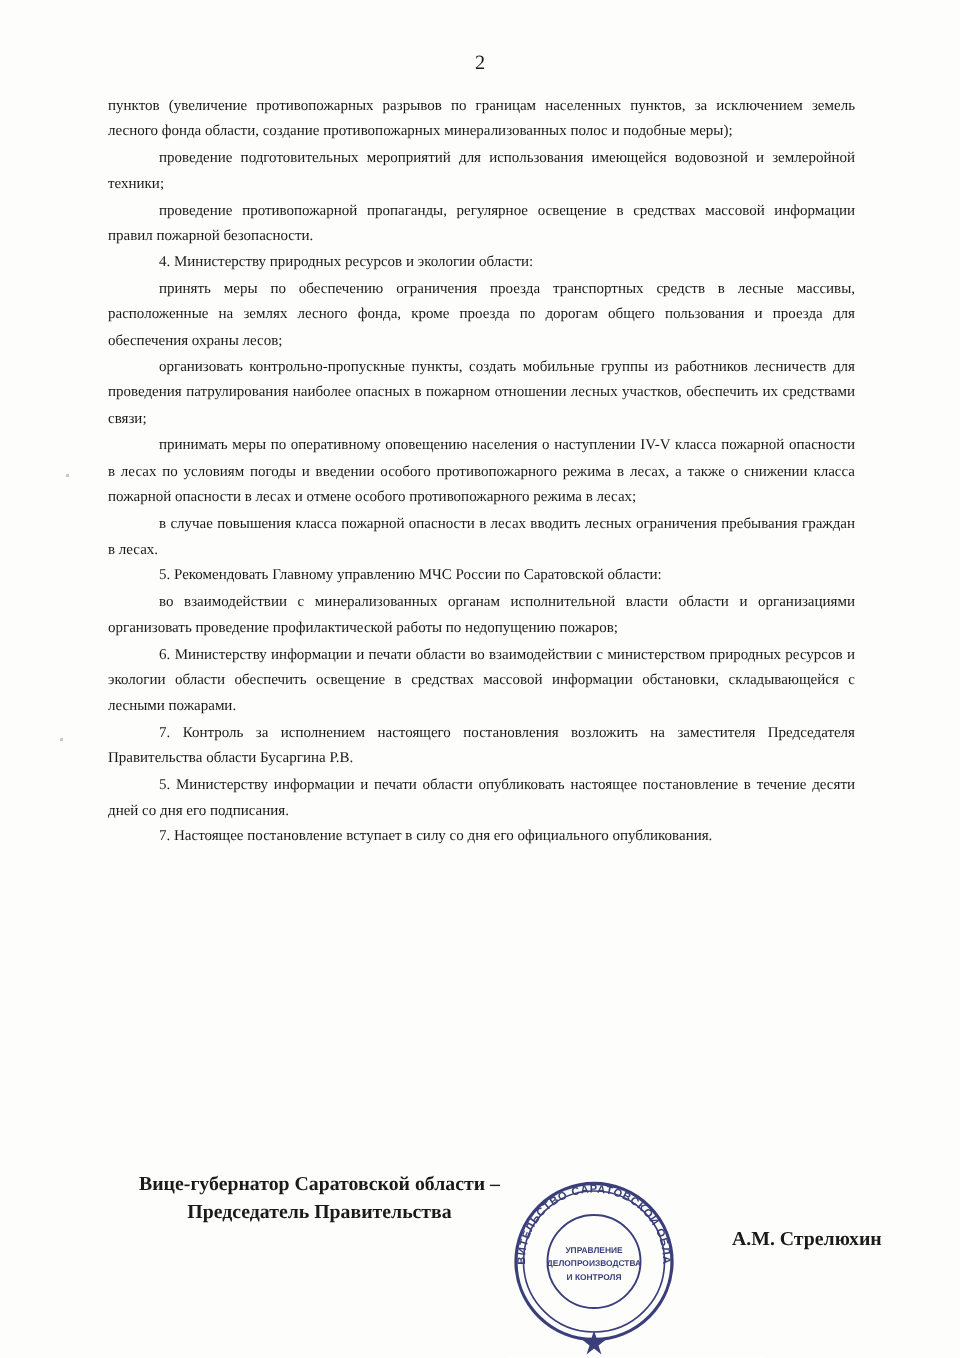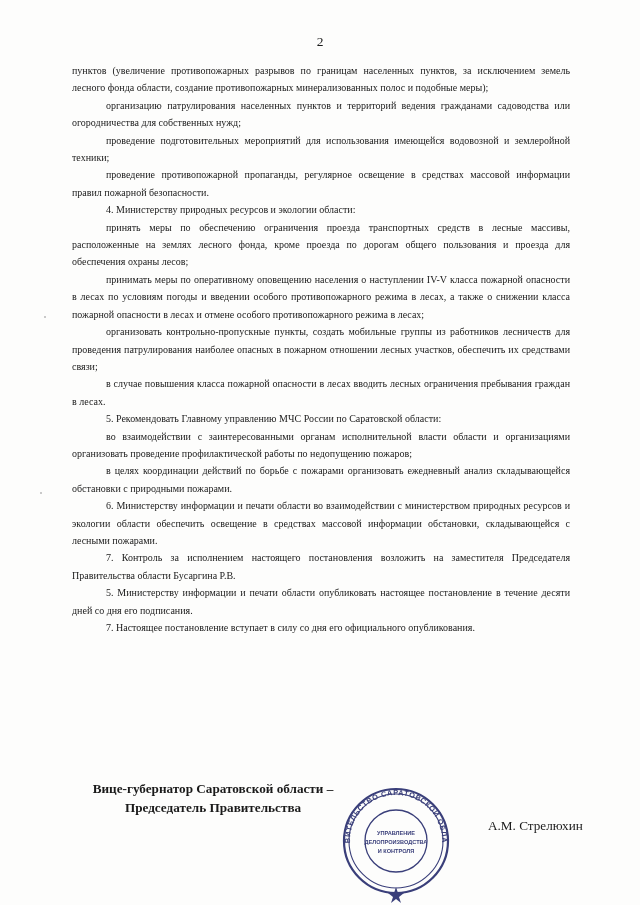--- a/index.html
+++ b/index.html
@@ -56,21 +56,21 @@
     font-size: 13.2px;
     font-weight: bold;
     line-height: 18.5px;
     text-align: center;
   }
   .signature-name {
     position: absolute;
     left: 488px;
     top: 818px;
     font-size: 13.2px;
-    font-weight: normal;
+    font-weight: bold;
     white-space: nowrap;
   }
   .stamp {
     position: absolute;
     left: 330px;
     top: 775px;
     width: 132px;
     height: 132px;
   }
   .stamp svg {
@@ -89,31 +89,29 @@
 </style>
 </head>
 <body>
 
 <div class="page">
 
   <div class="page-number">2</div>
 
   <div class="body-text">
     <p class="para noindent">пунктов (увеличение противопожарных разрывов по границам населенных пунктов, за исключением земель лесного фонда области, создание противопожарных минерализованных полос и подобные меры);</p>
-    <p class="para">организацию патрулирования населенных пунктов и территорий ведения гражданами садоводства или огородничества для собственных нужд;</p>
     <p class="para">проведение подготовительных мероприятий для использования имеющейся водовозной и землеройной техники;</p>
     <p class="para">проведение противопожарной пропаганды, регулярное освещение в средствах массовой информации правил пожарной безопасности.</p>
     <p class="para">4. Министерству природных ресурсов и экологии области:</p>
     <p class="para">принять меры по обеспечению ограничения проезда транспортных средств в лесные массивы, расположенные на землях лесного фонда, кроме проезда по дорогам общего пользования и проезда для обеспечения охраны лесов;</p>
+    <p class="para">организовать контрольно-пропускные пункты, создать мобильные группы из работников лесничеств для проведения патрулирования наиболее опасных в пожарном отношении лесных участков, обеспечить их средствами связи;</p>
     <p class="para">принимать меры по оперативному оповещению населения о наступлении IV-V класса пожарной опасности в лесах по условиям погоды и введении особого противопожарного режима в лесах, а также о снижении класса пожарной опасности в лесах и отмене особого противопожарного режима в лесах;</p>
-    <p class="para">организовать контрольно-пропускные пункты, создать мобильные группы из работников лесничеств для проведения патрулирования наиболее опасных в пожарном отношении лесных участков, обеспечить их средствами связи;</p>
     <p class="para">в случае повышения класса пожарной опасности в лесах вводить лесных ограничения пребывания граждан в лесах.</p>
     <p class="para">5. Рекомендовать Главному управлению МЧС России по Саратовской области:</p>
-    <p class="para">во взаимодействии с заинтересованными органам исполнительной власти области и организациями организовать проведение профилактической работы по недопущению пожаров;</p>
-    <p class="para">в целях координации действий по борьбе с пожарами организовать ежедневный анализ складывающейся обстановки с природными пожарами.</p>
+    <p class="para">во взаимодействии с минерализованных органам исполнительной власти области и организациями организовать проведение профилактической работы по недопущению пожаров;</p>
     <p class="para">6. Министерству информации и печати области во взаимодействии с министерством природных ресурсов и экологии области обеспечить освещение в средствах массовой информации обстановки, складывающейся с лесными пожарами.</p>
     <p class="para">7. Контроль за исполнением настоящего постановления возложить на заместителя Председателя Правительства области Бусаргина Р.В.</p>
     <p class="para">5. Министерству информации и печати области опубликовать настоящее постановление в течение десяти дней со дня его подписания.</p>
     <p class="para">7. Настоящее постановление вступает в силу со дня его официального опубликования.</p>
   </div>
 
   <div class="signature-block">
     <div>Вице-губернатор Саратовской области –</div>
     <div>Председатель Правительства</div>
   </div>

